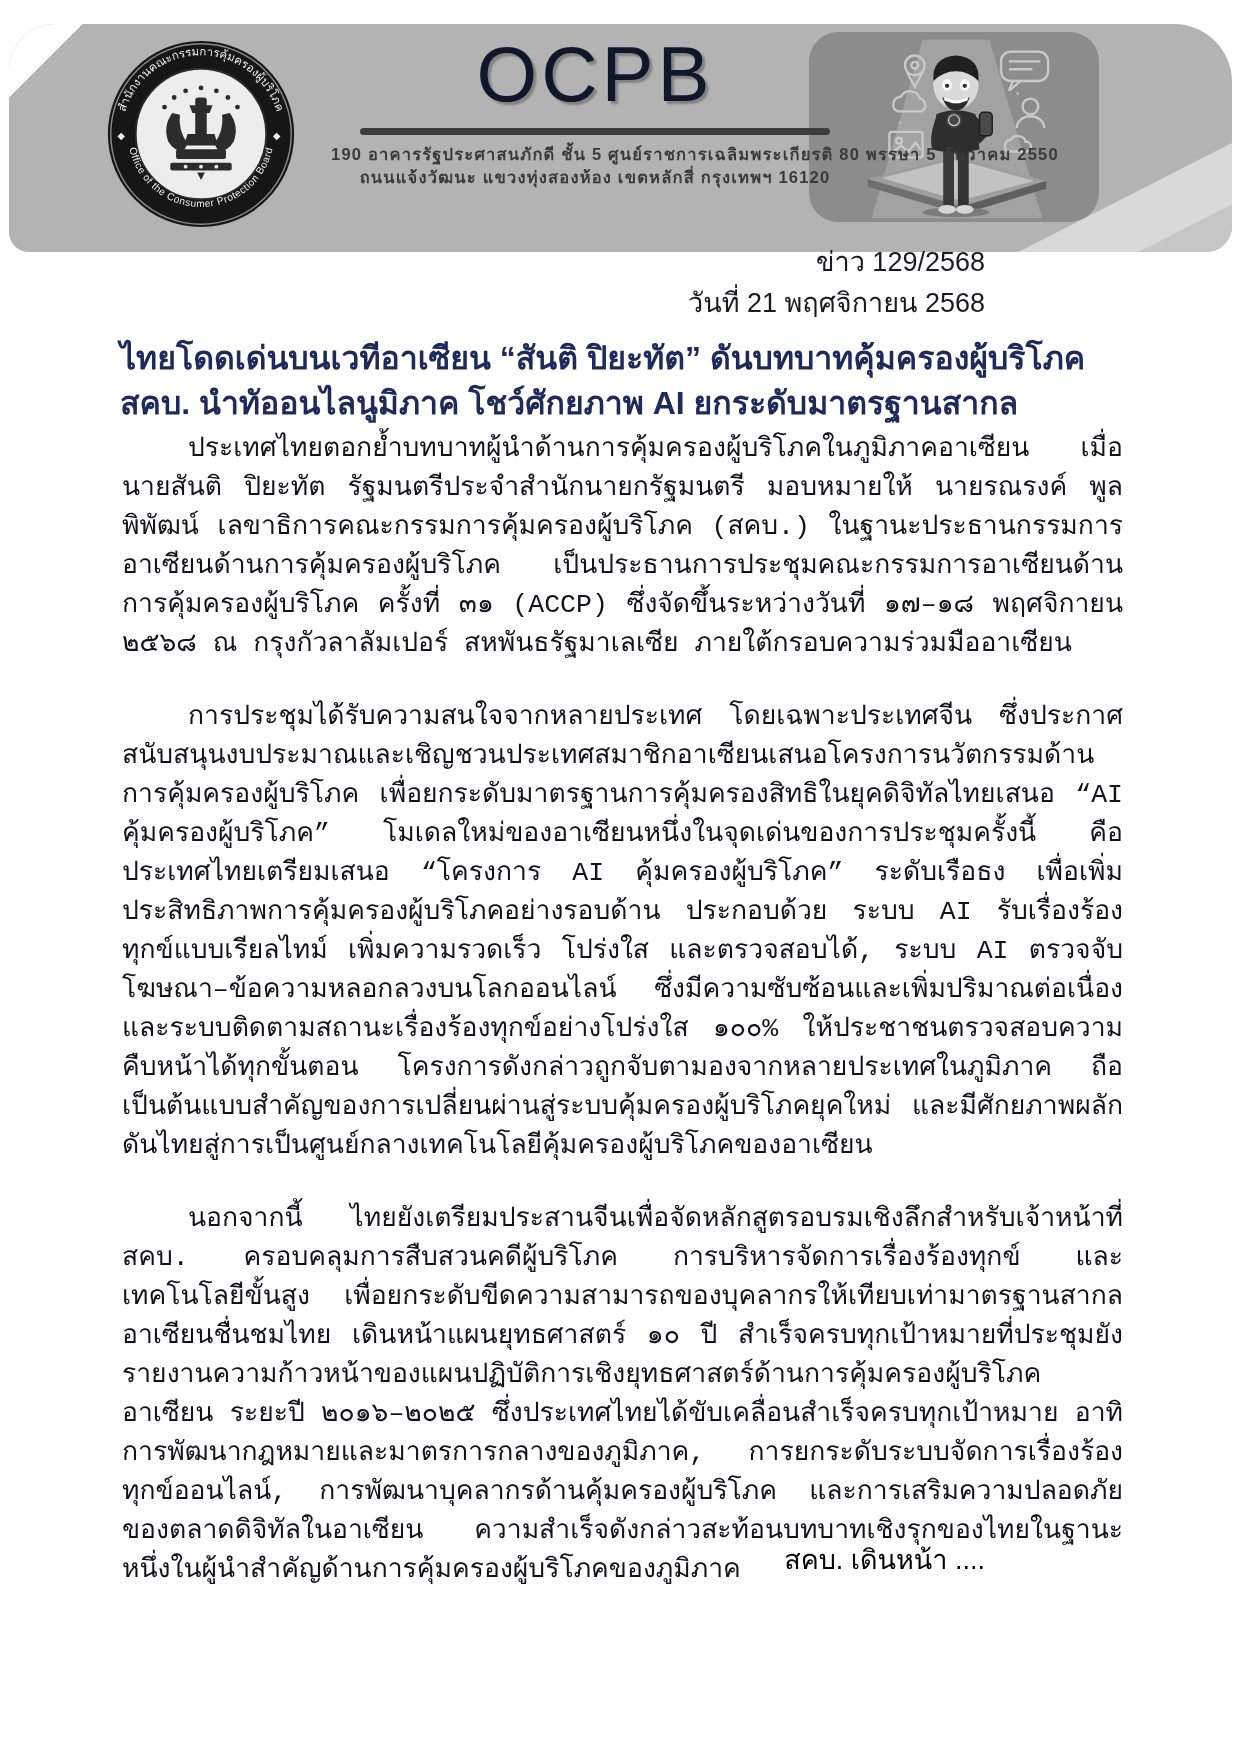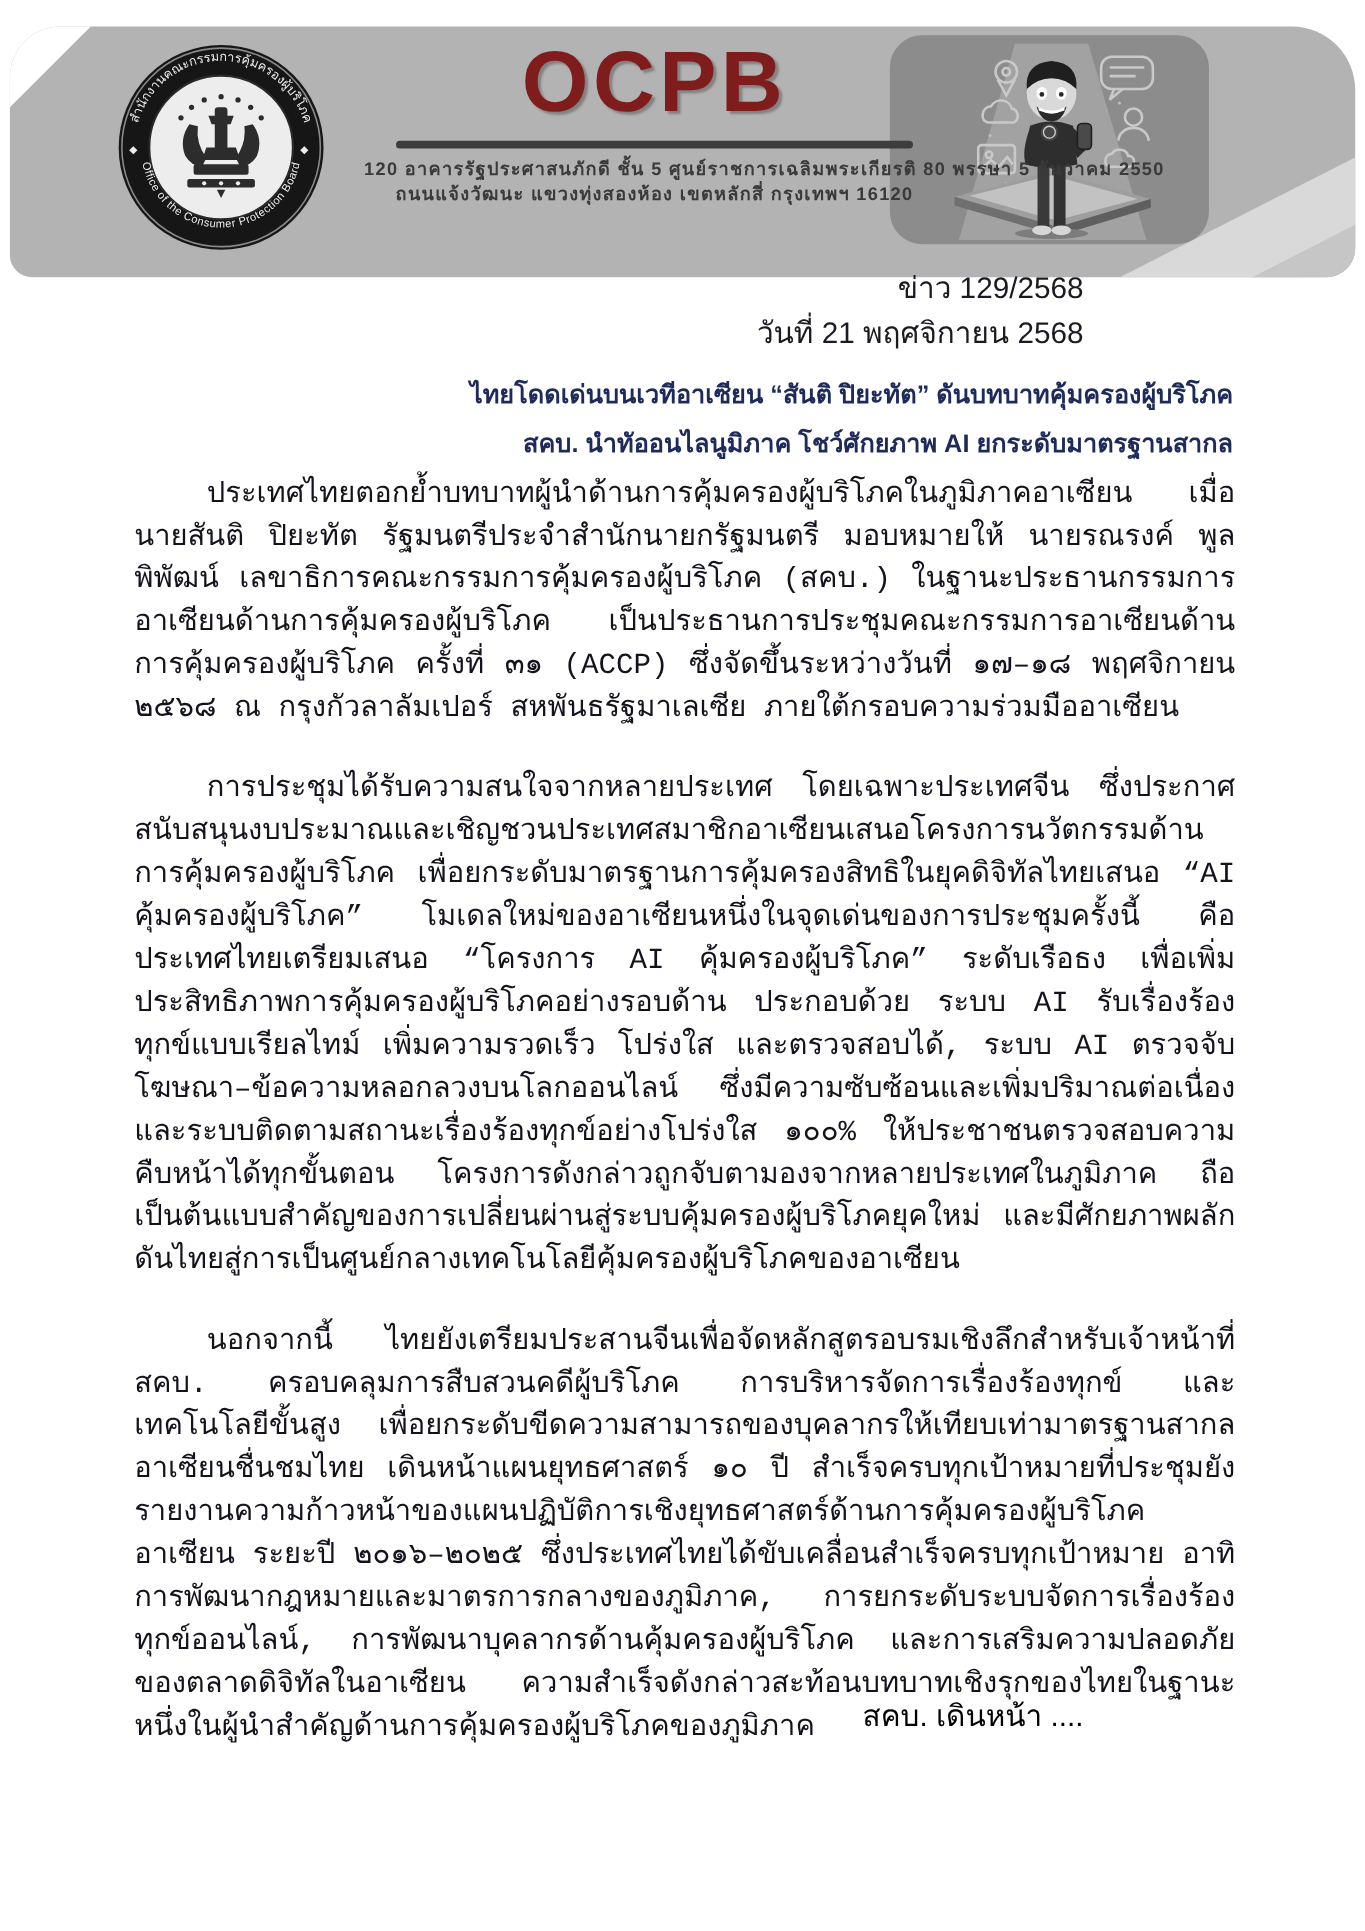--- a/index.html
+++ b/index.html
@@ -28,22 +28,22 @@
   }
   .stripe2{
     position:absolute;right:-90px;bottom:-92px;width:420px;height:74px;
     background:#c6c6c6;transform:rotate(-27deg);
   }
   .seal{position:absolute;left:96px;top:14px;width:192px;height:192px;}
   .header-center{
     position:absolute;left:322px;top:8px;width:528px;text-align:center;
   }
   .ocpb-title{
-    font-size:78px;line-height:84px;font-weight:700;letter-spacing:4px;
-    color:#7f1d1d;text-shadow:3px 3px 2px rgba(70,70,70,0.45);
+    font-size:78px;line-height:84px;font-weight:400;letter-spacing:4px;
+    color:#0f172a;text-shadow:3px 3px 2px rgba(70,70,70,0.45);
   }
   .ocpb-subtitle{
     font-size:47px;line-height:52px;font-weight:800;letter-spacing:2px;
     color:#484848;text-shadow:3px 3px 2px rgba(70,70,70,0.45);
   }
   .divider{
     width:470px;height:7px;background:#3d3d3d;border-radius:4px;
     margin:12px auto 8px auto;
   }
   .addr{
@@ -53,21 +53,21 @@
   .mascot-panel{
     position:absolute;right:130px;top:6px;width:296px;height:196px;
   }
   
   .meta{
     position:absolute;top:242px;left:0;right:256px;
     text-align:right;font-size:27px;line-height:41px;color:#1a1a24;
   }
   .headline{
     position:absolute;top:336px;left:120px;right:120px;
-    text-align:right;font-weight:700;font-size:23px;line-height:45px;
+    text-align:left;font-weight:700;font-size:32px;line-height:45px;
     color:#1d2a5a;
   }
   .bodytext{
     position:absolute;top:430px;left:122px;right:118px;
     font-size:26.5px;line-height:39px;color:#13131e;
     text-align:justify;
   }
   .bodytext p{margin:0 0 34px 0;text-indent:66px;font-family:Liberation Mono, monospace;}
   .closing{
     position:absolute;top:1538px;left:0;right:256px;
@@ -196,21 +196,21 @@
       <text fill="#ececec" font-size="10.5" font-family="Liberation Sans, sans-serif" letter-spacing="0.5">
         <textPath href="#sealBot" startOffset="50%" text-anchor="middle">Office of the Consumer Protection Board</textPath>
       </text>
       <text x="13" y="105" fill="#ececec" font-size="10">◆</text>
       <text x="175" y="105" fill="#ececec" font-size="10">◆</text>
     </svg>
 
     <div class="header-center">
       <div class="ocpb-title">OCPB</div>
       <div class="divider"></div>
-      <div class="addr">120 อาคารรัฐประศาสนภักดี ชั้น 5 ศูนย์ราชการเฉลิมพระเกียรติ 80 พรรษา 5 ธันวาคม 2550</div>
+      <div class="addr">190 อาคารรัฐประศาสนภักดี ชั้น 5 ศูนย์ราชการเฉลิมพระเกียรติ 80 พรรษา 5 ธันวาคม 2550</div>
       <div class="addr">ถนนแจ้งวัฒนะ แขวงทุ่งสองห้อง เขตหลักสี่ กรุงเทพฯ 16120</div>
     </div>
   </div>
 
   <div class="meta">
     <div>ข่าว  129/2568</div>
     <div>วันที่ 21 พฤศจิกายน 2568</div>
   </div>
 
   <div class="headline">

